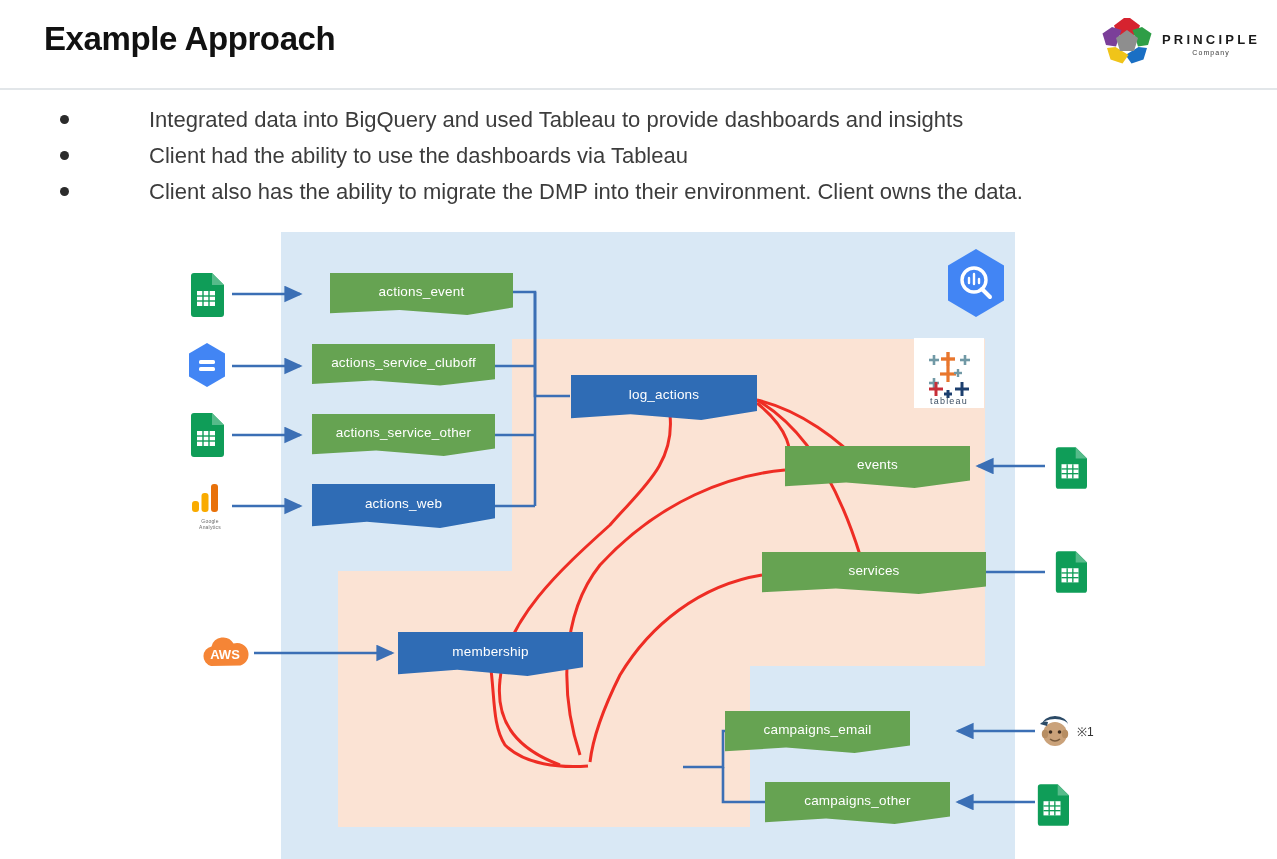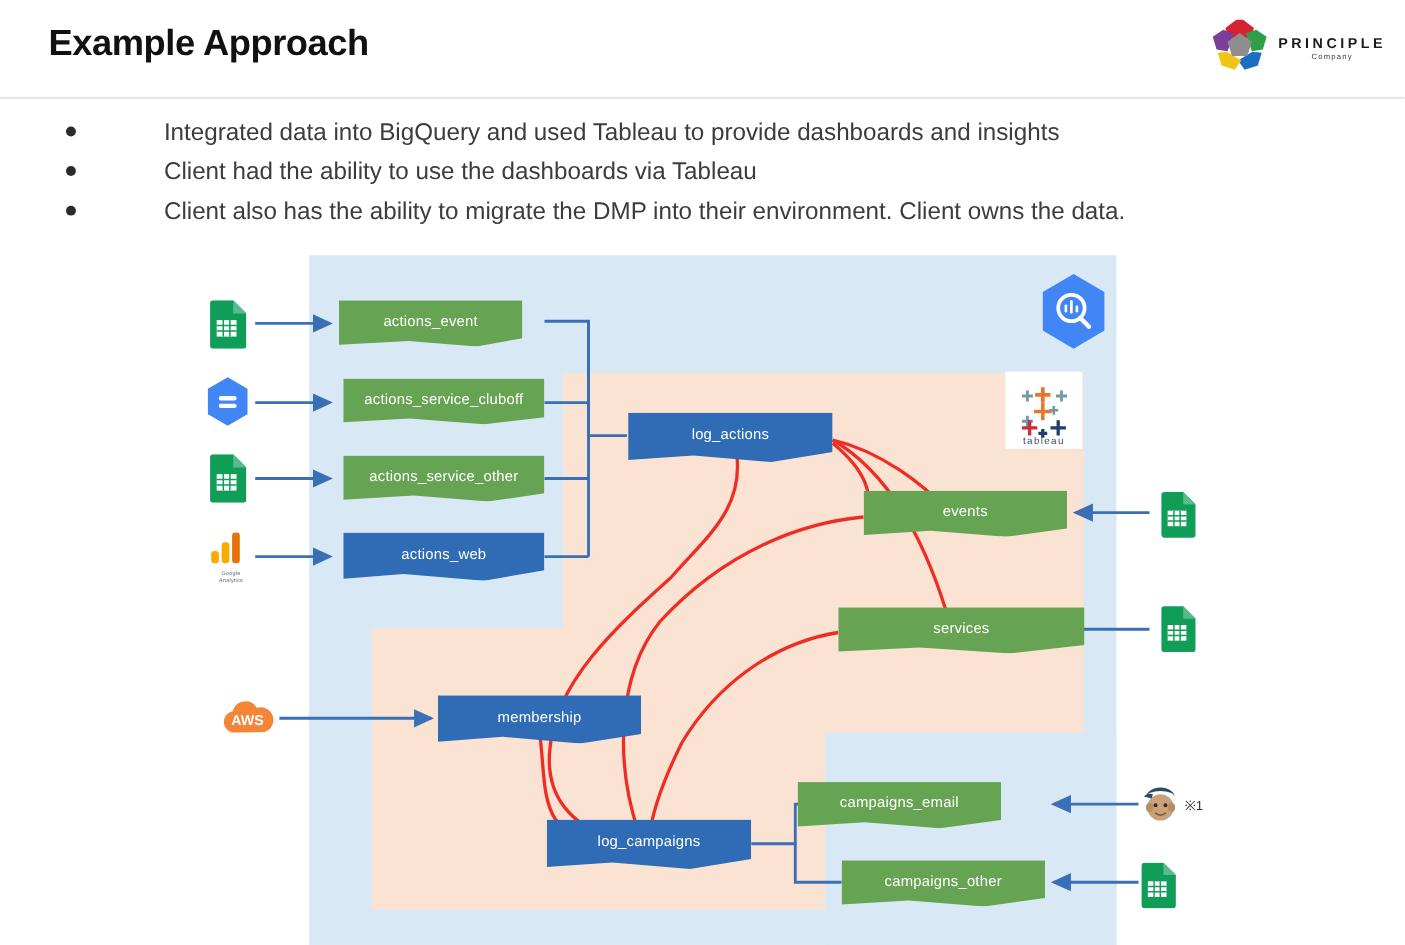--- a/index.html
+++ b/index.html
@@ -131,21 +131,21 @@
       <path d="M757,175 C800,185 840,215 865,243"></path>
       <path d="M757,175 C800,200 835,250 860,330"></path>
       <path d="M757,178 C790,205 792,225 790,248"></path>
       <path d="M670,190 C675,240 640,265 610,300 C560,345 505,395 500,455 C495,500 520,525 560,540"></path>
       <path d="M785,245 C730,250 660,275 600,340 C560,390 560,470 580,530"></path>
       <path d="M762,350 C700,360 650,400 620,450 C600,490 592,520 590,537"></path>
       <path d="M490,437 C495,470 492,500 505,520 C525,540 560,543 588,541"></path>
     </g>
   </svg>
 
-  <div class="node" style="left:308px;top:48px;width:167px;height:42px;background:#66a352;clip-path:polygon(0 0,100% 0,100% 82%,75% 100%,38% 88%,0 96%);">
+  <div class="node" style="left:330px;top:48px;width:183px;height:42px;background:#66a352;clip-path:polygon(0 0,100% 0,100% 82%,75% 100%,38% 88%,0 96%);">
     <span class="label">actions_event</span>
   </div>
 
   <div class="node" style="left:312px;top:119px;width:183px;height:42px;background:#66a352;clip-path:polygon(0 0,100% 0,100% 84%,70% 99%,33% 87%,0 95%);">
     <span class="label">actions_service_cluboff</span>
   </div>
 
   <div class="node" style="left:312px;top:189px;width:183px;height:42px;background:#66a352;clip-path:polygon(0 0,100% 0,100% 82%,72% 100%,35% 87%,0 96%);align-items:center;">
     <span class="label">actions_service_other</span>
   </div>
@@ -163,23 +163,20 @@
   </div>
 
   <div class="node" style="left:762px;top:327px;width:224px;height:42px;background:#66a352;clip-path:polygon(0 0,100% 0,100% 82%,70% 100%,33% 87%,0 96%);text-align:right;">
     <span class="label">services</span>
   </div>
 
   <div class="node" style="left:398px;top:407px;width:185px;height:44px;background:#2f6cb5;clip-path:polygon(0 0,100% 0,100% 80%,70% 100%,32% 86%,0 96%);">
     <span class="label">membership</span>
   </div>
 
-  <div class="node" style="left:497px;top:520px;width:186px;height:45px;background:#2f6cb5;clip-path:polygon(0 0,100% 0,100% 80%,70% 100%,32% 87%,0 96%);">
-    <span class="label">log_campaigns</span>
-  </div>
 
   <div class="node" style="left:725px;top:486px;width:185px;height:42px;background:#66a352;clip-path:polygon(0 0,100% 0,100% 82%,70% 100%,33% 87%,0 96%);">
     <span class="label">campaigns_email</span>
   </div>
 
   <div class="node" style="left:765px;top:557px;width:185px;height:42px;background:#66a352;clip-path:polygon(0 0,100% 0,100% 82%,70% 100%,33% 87%,0 96%);">
     <span class="label">campaigns_other</span>
   </div>
 
   <div class="icon-box" style="left:188px;top:48px;">

